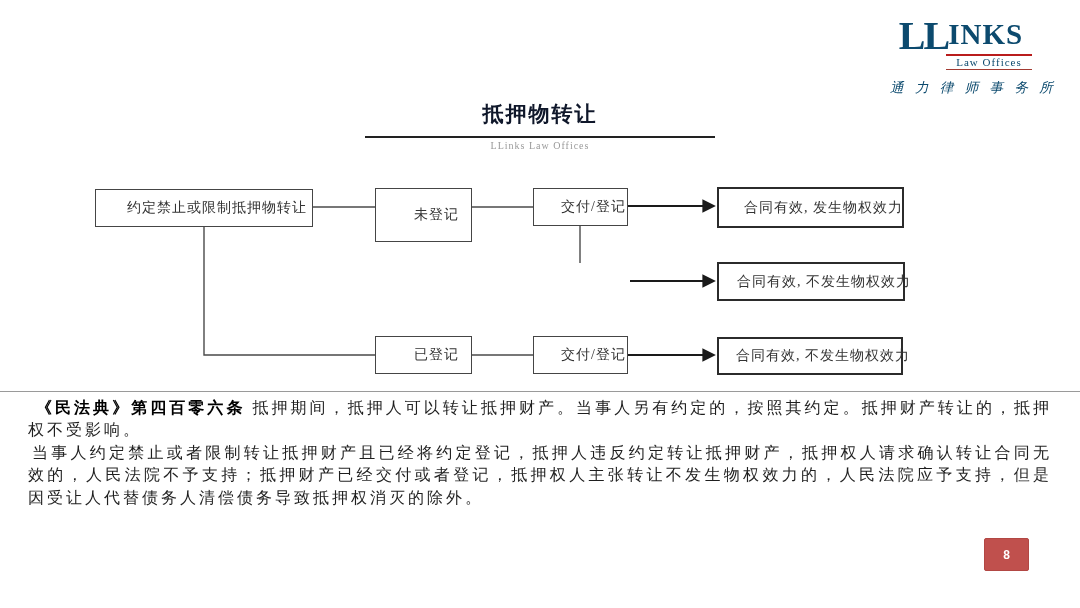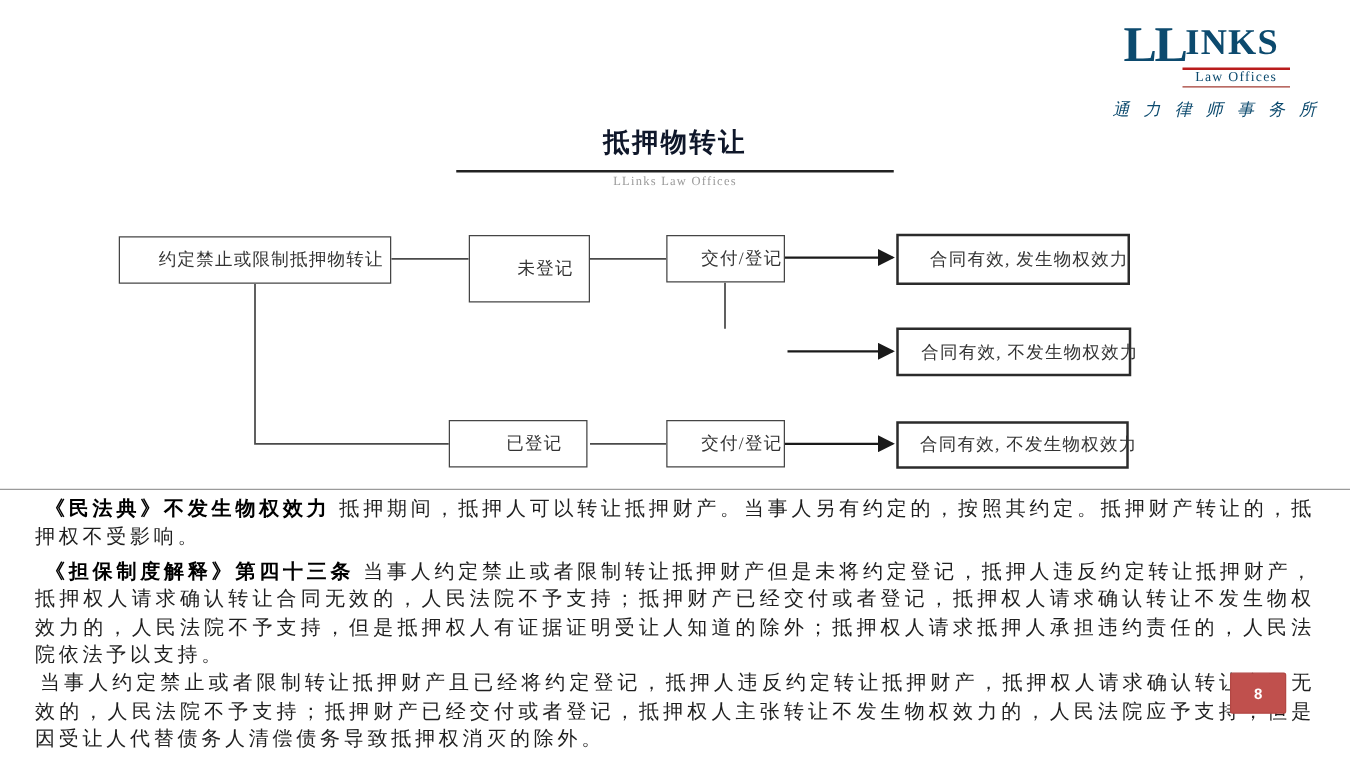--- a/index.html
+++ b/index.html
@@ -33,21 +33,21 @@
     display:flex; align-items:center; justify-content:center;
     font-size:14px; letter-spacing:1px; white-space:nowrap;padding-left:26px;
   }
   .fbox.result { border:2px solid #2b2b2b; }
   .b-restrict   { left:95px;  top:189px; width:218px; height:38px; }
   .b-unreg      { left:375px; top:188px; width:97px;  height:54px; }
   .b-deliv1     { left:533px; top:188px; width:95px;  height:38px; }
   .b-res1       { left:717px; top:187px; width:187px; height:41px; }
   .b-knows      { left:532px; top:263px; width:98px;  height:37px; }
   .b-res2       { left:717px; top:262px; width:188px; height:39px; }
-  .b-reg        { left:359px; top:336px; width:111px;  height:38px;text-align:right; }
+  .b-reg        { left:375px; top:336px; width:97px;  height:38px;text-align:right; }
   .b-deliv2     { left:533px; top:336px; width:95px;  height:38px; }
   .b-res3       { left:717px; top:337px; width:186px; height:38px; }
 
   
   .sep { position:absolute; top:391px; left:0; width:1080px; height:1px; background:#9a9a9a; }
 
   
   .legal {
     position:absolute; top:397px; left:28px; width:1024px;
     font-size:16px; line-height:22.4px; letter-spacing:3px;
@@ -117,20 +117,19 @@
     <div class="fbox result b-res1">合同有效, 发生物权效力</div>
     <div class="fbox result b-res2">合同有效, 不发生物权效力</div>
     <div class="fbox b-reg">已登记</div>
     <div class="fbox b-deliv2">交付/登记</div>
     <div class="fbox result b-res3">合同有效, 不发生物权效力</div>
   </div>
 
   <div class="sep"></div>
 
   <div class="legal">
-    <p><span class="lead">《民法典》不发生物权效力</span><span>抵押期间，抵押人可以转让抵押财产。当事人另有约定的，按照其约定。抵押财产转让的，抵押权不受影响。</span></p>
-    <p class="gap"><span class="lead">《担保制度解释》第四十三条</span><span>当事人约定禁止或者限制转让抵押财产但是未将约定登记，抵押人违反约定转让抵押财产，抵押权人请求确认转让合同无效的，人民法院不予支持；抵押财产已经交付或者登记，抵押权人请求确认转让不发生物权效力的，人民法院不予支持，但是抵押权人有证据证明受让人知道的除外；抵押权人请求抵押人承担违约责任的，人民法院依法予以支持。</span></p>
+    <p><span class="lead">《民法典》第四百零六条</span><span>抵押期间，抵押人可以转让抵押财产。当事人另有约定的，按照其约定。抵押财产转让的，抵押权不受影响。</span></p>
     <p class="noindent"><span>当事人约定禁止或者限制转让抵押财产且已经将约定登记，抵押人违反约定转让抵押财产，抵押权人请求确认转让合同无效的，人民法院不予支持；抵押财产已经交付或者登记，抵押权人主张转让不发生物权效力的，人民法院应予支持，但是因受让人代替债务人清偿债务导致抵押权消灭的除外。</span></p>
   </div>
 
   <div class="badge">8</div>
 
 </div>
 
 </body></html>

